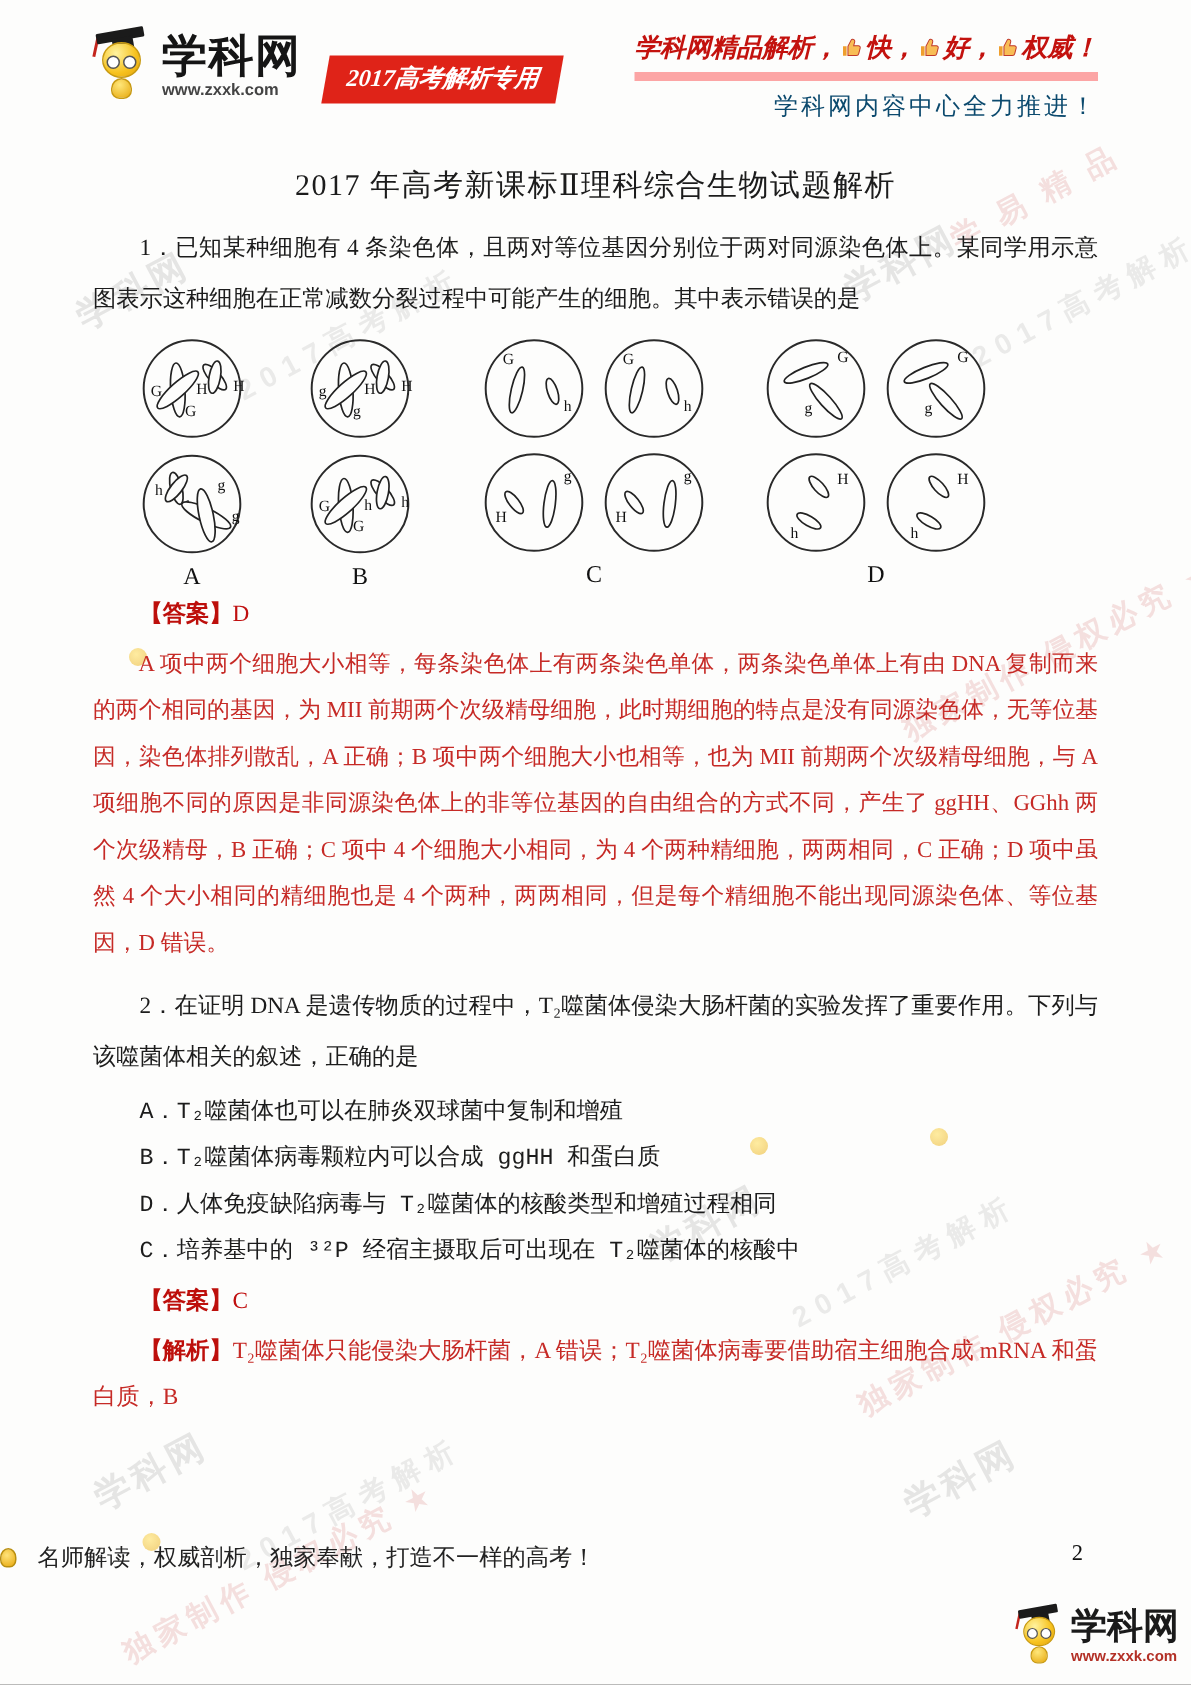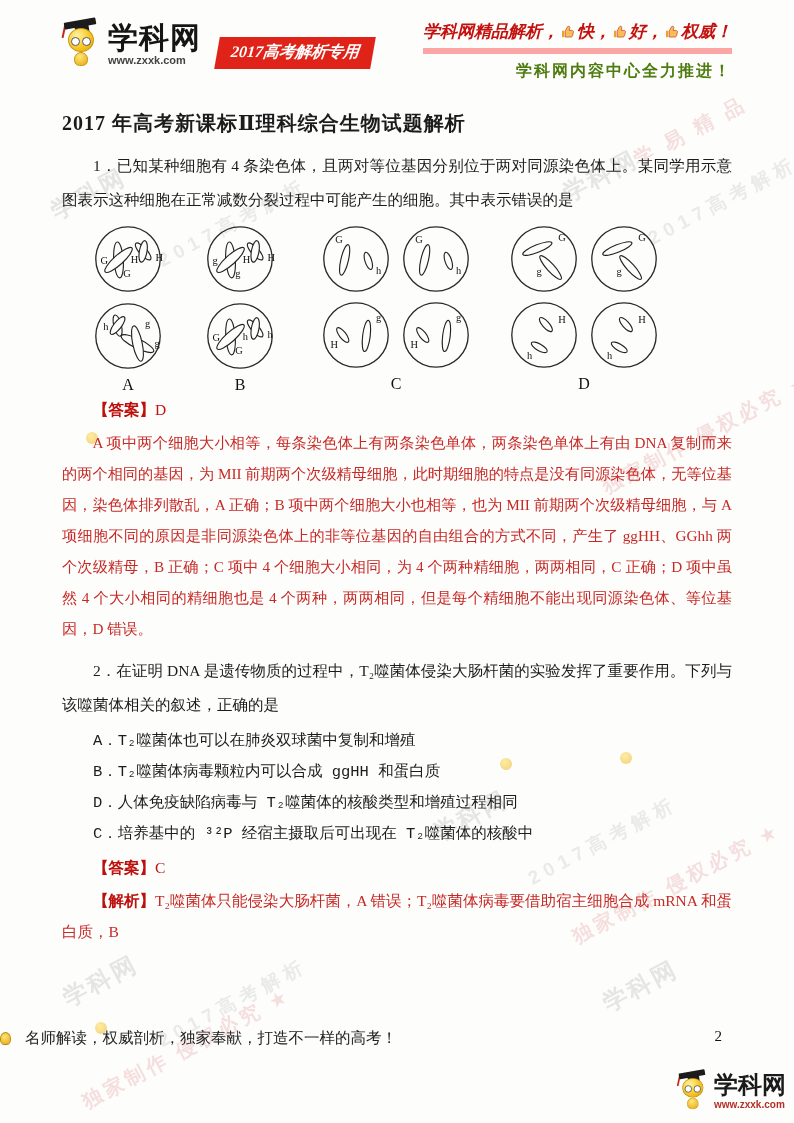--- a/index.html
+++ b/index.html
@@ -28,24 +28,24 @@
   .logo-text { line-height:1; }
   .logo-name { font-family:"Liberation Sans","DejaVu Sans",sans-serif; font-weight:bold; font-size:30px; color:#151515; letter-spacing:1px; }
   .logo-url { font-family:"Liberation Sans","DejaVu Sans",sans-serif; font-size:11px; color:#444; font-weight:bold; margin-top:2px; }
   .banner { margin-left:10px; margin-top:18px; background:#df2318; color:#fff; font-weight:bold; font-style:italic;
     font-size:16px; padding:5px 14px 6px 14px; transform:skewX(-10deg); white-space:nowrap; }
   .banner > span { display:inline-block; transform:skewX(4deg); }
   .slogan-block { text-align:right; padding-top:8px; }
   .slogan-red { font-size:17px; font-weight:bold; font-style:italic; color:#c3120e; white-space:nowrap;
     border-bottom:6px solid #fca5a5; padding-bottom:5px; }
   .thumb { display:inline-block; width:16px; height:15px; vertical-align:-2px; margin:0 1px; }
-  .slogan-sub { font-size:16px; color:#4d7c0f; margin-top:7px; letter-spacing:2px; font-weight:bold; }
-
-  
-  h1.title { font-size:20px; font-weight:bold; margin-top:20px; letter-spacing:1px; }
+  .slogan-sub { font-size:16px; color:#0c4a6e; margin-top:7px; letter-spacing:2px; font-weight:normal; }
+
+  
+  h1.title { text-align:center; font-size:20px; font-weight:normal; margin-top:20px; letter-spacing:1px; }
   .section { margin-top:22px; text-indent:2em; font-size:15.5px; }
   .para { margin-top:12px; text-indent:2em; font-size:15.5px; line-height:34px; text-align:justify; }
   .option { text-indent:2em; font-size:15.5px; line-height:31px;font-family:Liberation Mono, monospace; }
   .ans { margin-top:0; text-indent:2em; font-size:15.5px; line-height:31px; color:#c01010; }
   .ans .lbl { font-weight:bold; color:#bd0f0b; }
   .analysis { margin-top:4px; text-indent:2em; font-size:15.5px; line-height:34px; text-align:justify; color:#c62a26; }
   .analysis .lbl { font-weight:bold; color:#bd0f0b; }
   .analysis2 { margin-top:2px; text-indent:2em; font-size:15.2px; line-height:31px; text-align:justify; color:#c62a26; }
 
   

